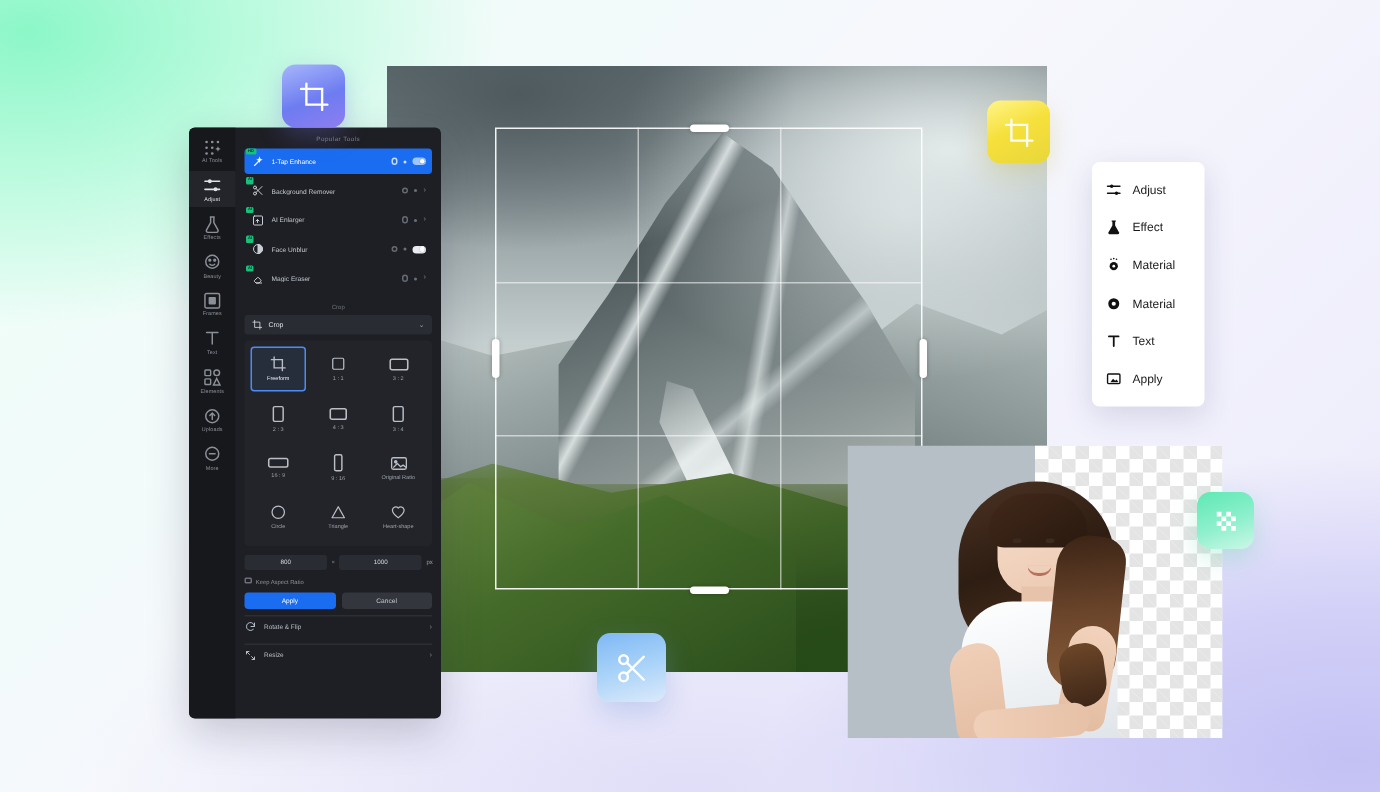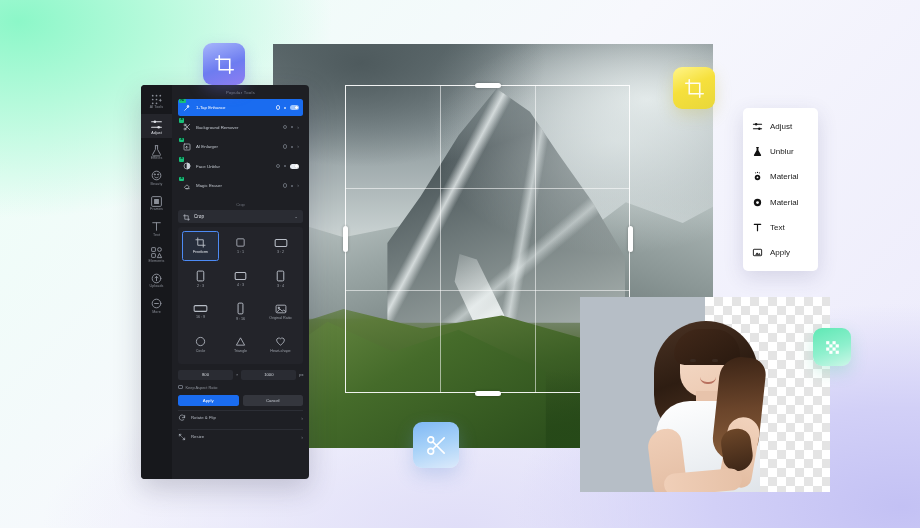--- a/index.html
+++ b/index.html
@@ -6,21 +6,21 @@
   html,body { width:920px; height:528px; overflow:hidden; }
   body {
     font-family:"Liberation Sans", sans-serif;
     position:relative;
     background:
       radial-gradient(ellipse 55% 60% at 2% 4%, #8cf7c8 0%, #b5fadb 26%, rgba(200,250,230,0) 62%),
       radial-gradient(ellipse 60% 55% at 98% 96%, #c3c1f4 0%, #d2d0f7 34%, rgba(220,218,250,0) 70%),
       radial-gradient(ellipse 70% 50% at 50% 100%, #e0def8 0%, rgba(232,230,252,0) 65%),
       linear-gradient(135deg,#ecfff6 0%,#f7f8fd 45%,#ebe9fb 100%);
   }
-  .stage { position:absolute; inset:0;margin-left:15px; }
+  .stage { position:absolute; inset:0; }
 
   
   .photo-main {
     position:absolute; left:258px; top:44px; width:440px; height:404px;
     overflow:hidden;
     background:linear-gradient(#5d6a6d 0%,#697578 14%,#8e9a9c 26%,#b9c3c4 40%,#cdd4d3 50%,#9aa6a2 60%,#5b7044 74%,#32501f 86%,#2b4a1c 100%);
   }
   .photo-main .sky {
     position:absolute; left:0; top:0; width:100%; height:46%;
     background:
@@ -698,21 +698,21 @@
           </svg>
       </span>
       <span class="fm-lbl">Adjust</span>
     </div>
     <div class="fmenu-item">
       <span class="fm-ico">
         <svg viewBox="0 0 24 24" fill="currentColor">
             <path d="M9 2h6v2h-1v5.5l5.2 9A2 2 0 0 1 17.5 22h-11a2 2 0 0 1-1.7-3.5L10 9.5V4H9z"></path>
           </svg>
       </span>
-      <span class="fm-lbl">Unblur</span>
+      <span class="fm-lbl">Effect</span>
     </div>
     <div class="fmenu-item">
       <span class="fm-ico">
         <svg viewBox="0 0 24 24" fill="currentColor">
             <circle cx="12" cy="14" r="6"></circle>
             <circle cx="12" cy="14" r="2" fill="#fff"></circle>
             <circle cx="8" cy="4" r="1.2"></circle>
             <circle cx="12" cy="3" r="1.2"></circle>
             <circle cx="16" cy="4" r="1.2"></circle>
           </svg>

